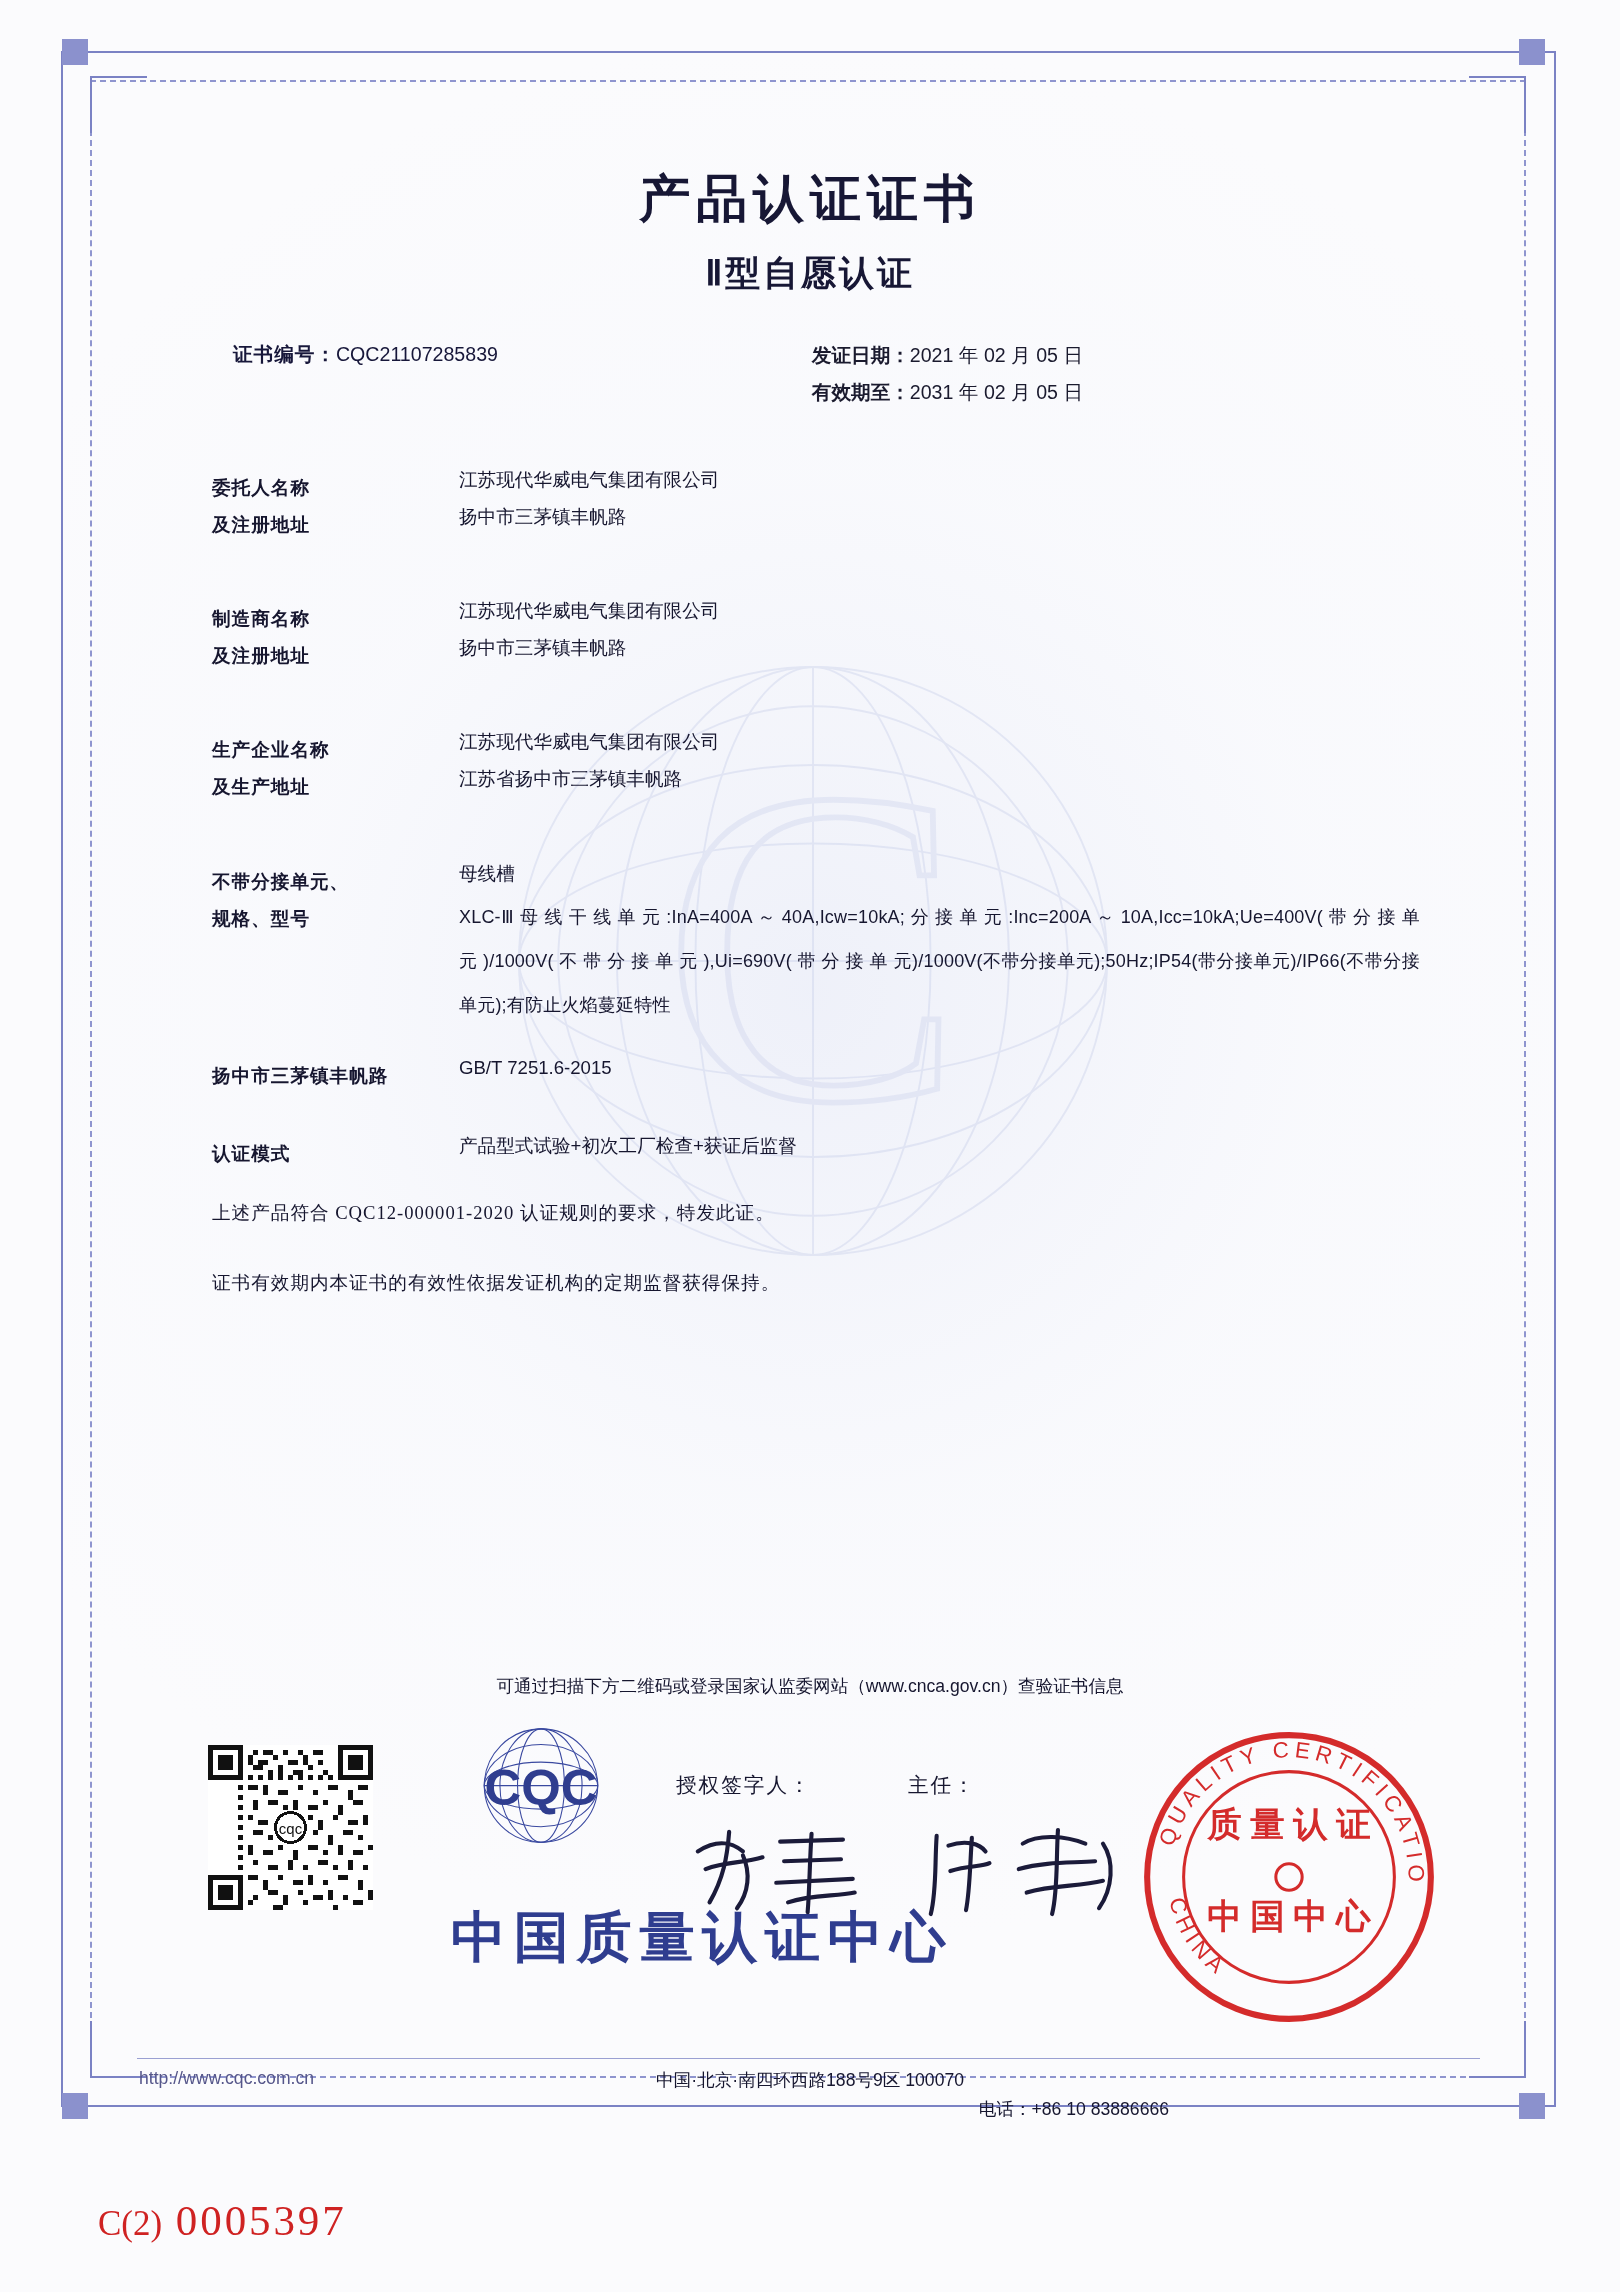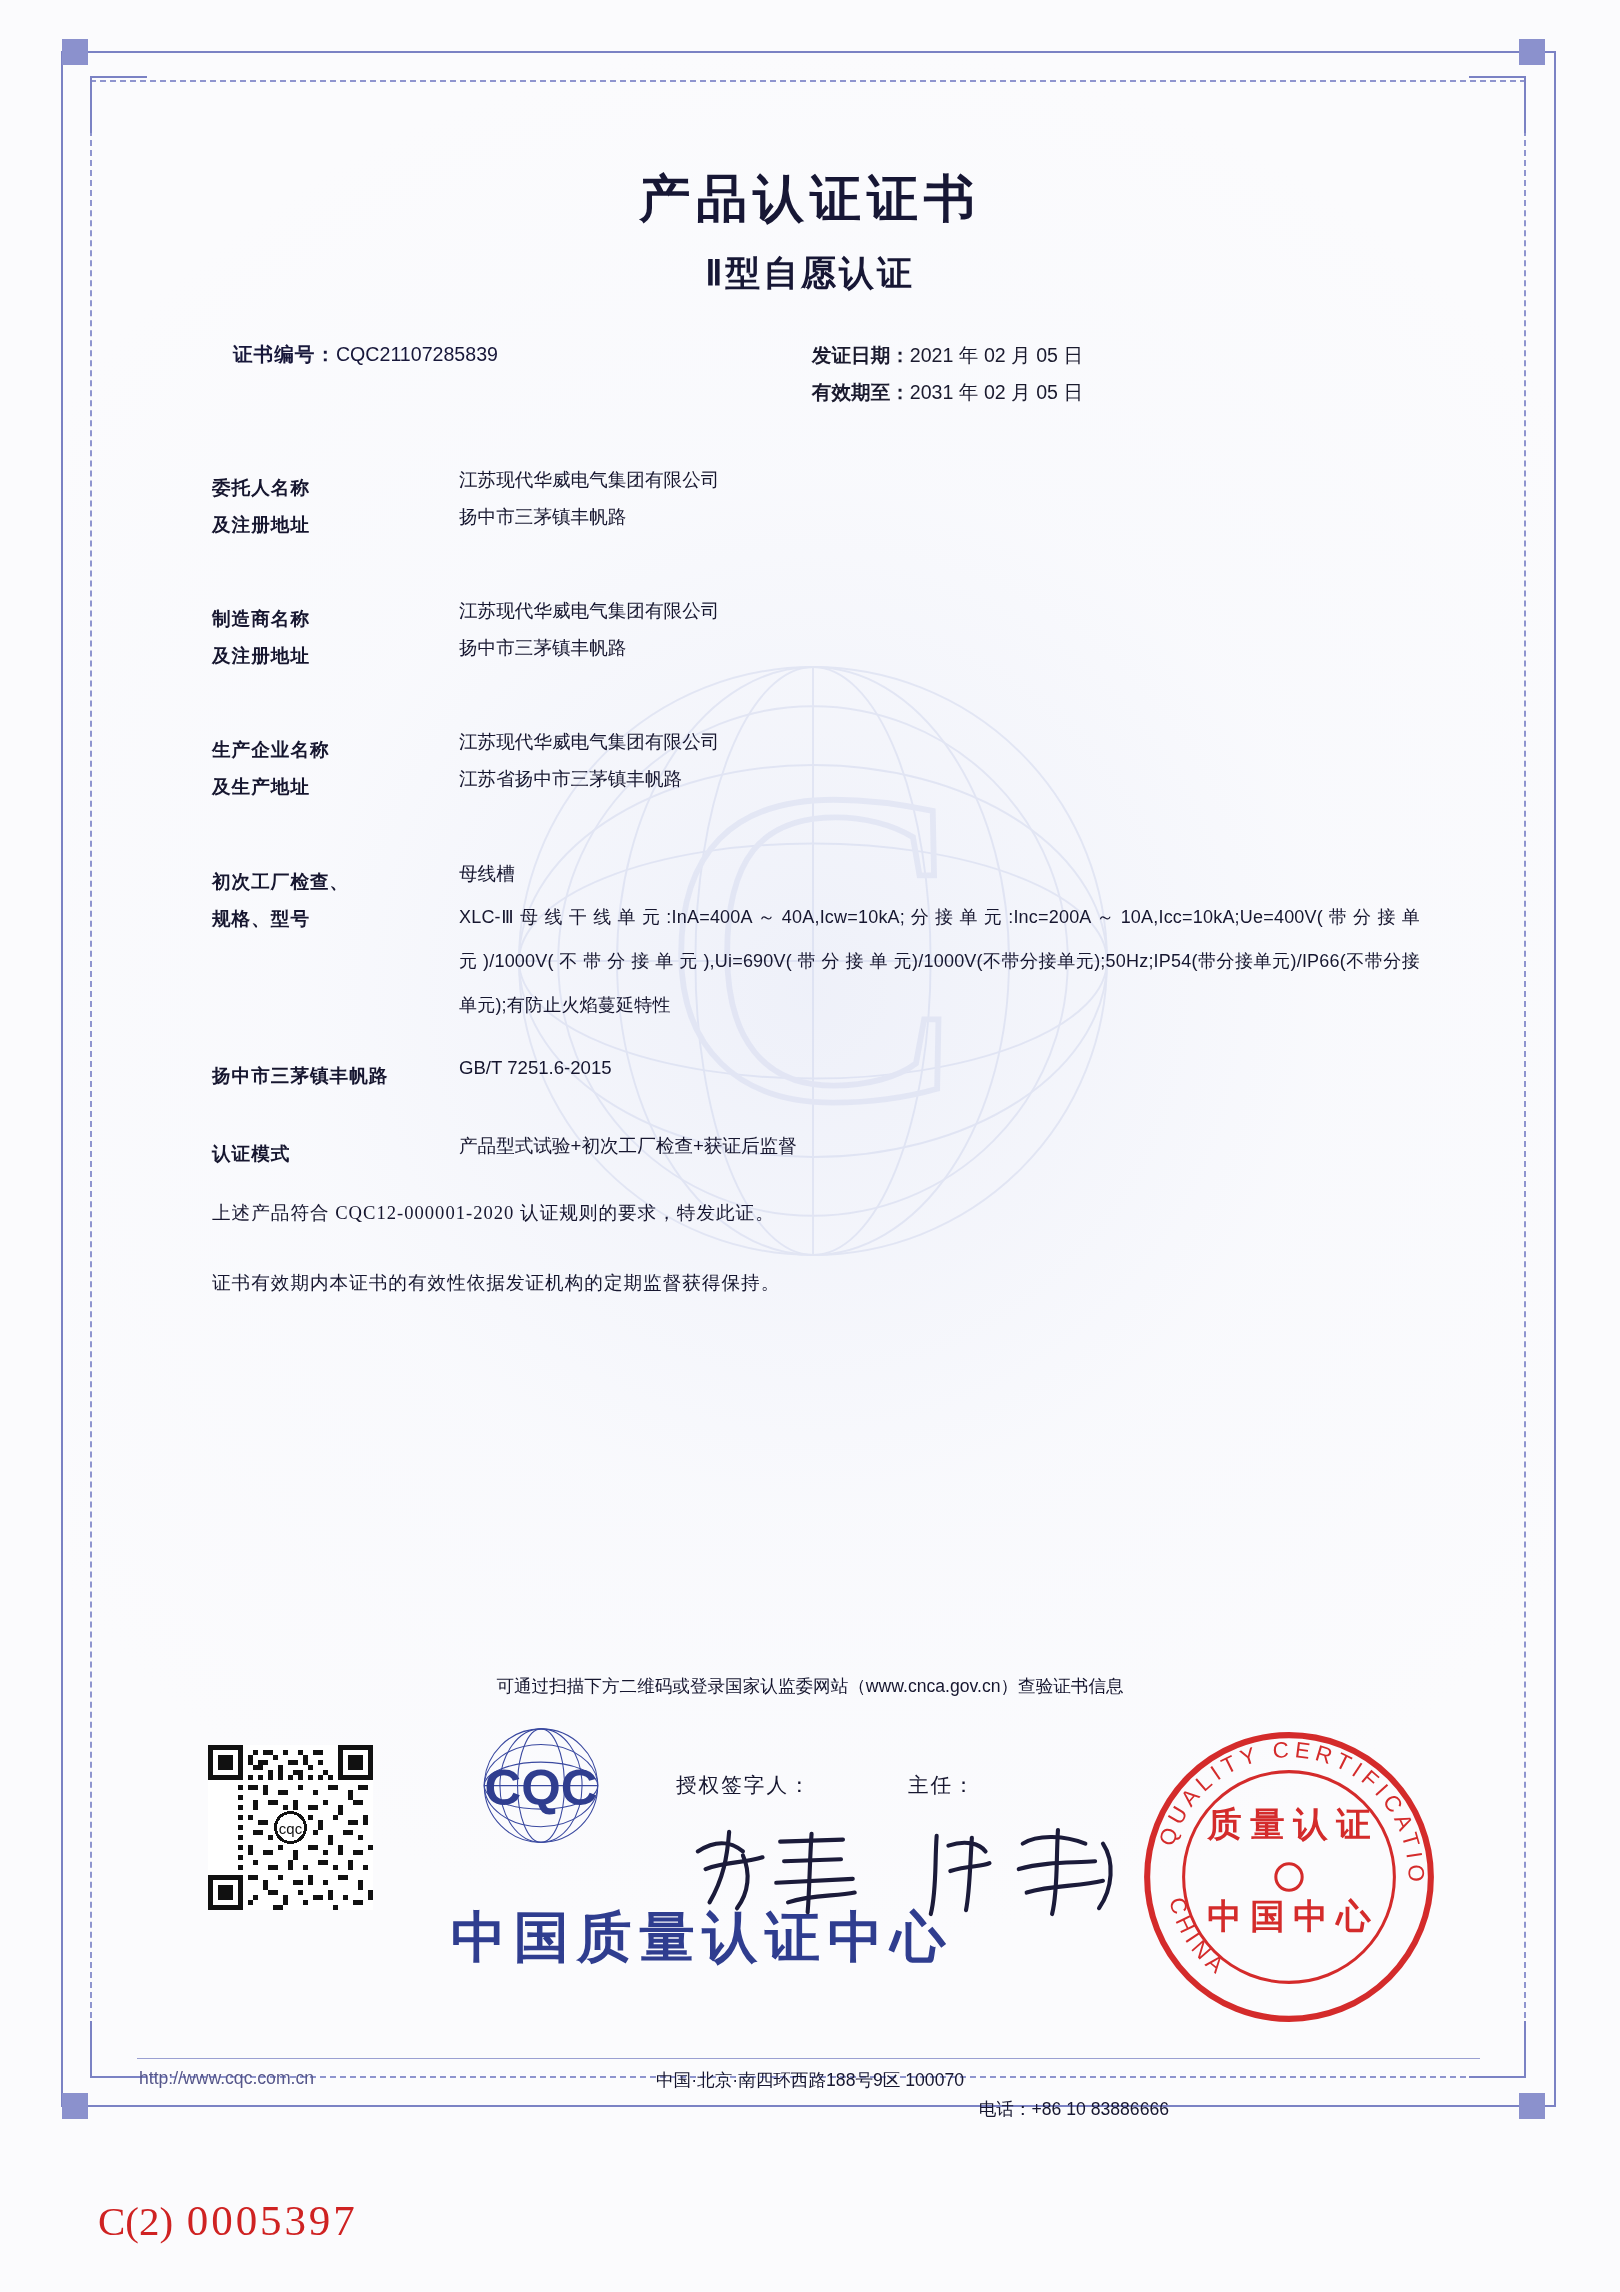--- a/index.html
+++ b/index.html
@@ -272,21 +272,21 @@
     color: #16162f;
     margin-top: 29px;
   }
 
   .serial {
     position: absolute;
     left: 98px; top: 2196px;
     color: #cf2222;
     font-family: "Liberation Serif", serif;
   }
-  .serial .pfx { font-size: 41px; }
+  .serial .pfx { font-size: 35px; }
   .serial .num { font-size: 43px; letter-spacing: 2.9px; margin-left: 13.7px; }
   .serial-wrap { display: flex; align-items: baseline; }
 </style>
 </head>
 <body>
 
 <div class="page">
 
   <div class="bg-tint"></div>
 
@@ -361,21 +361,21 @@
         <span>及生产地址</span>
       </div>
       <div class="value">
         <span>江苏现代华威电气集团有限公司</span>
         <span>江苏省扬中市三茅镇丰帆路</span>
       </div>
     </div>
 
     <div class="row r4">
       <div class="label">
-        <span>初次工厂检查、</span>
+        <span>不带分接单元、</span>
         <span>规格、型号</span>
       </div>
       <div class="value">
         <span class="first">母线槽</span>
         <span class="prod-spec">XLC-Ⅲ 母 线 干 线 单 元 :InA=400A ～ 40A,Icw=10kA; 分 接 单 元 :Inc=200A ～ 10A,Icc=10kA;Ue=400V( 带 分 接 单 元 )/1000V( 不 带 分 接 单 元 ),Ui=690V( 带 分 接 单 元)/1000V(不带分接单元);50Hz;IP54(带分接单元)/IP66(不带分接单元);有防止火焰蔓延特性</span>
       </div>
     </div>
 
     <div class="row r5">
       <div class="label">

